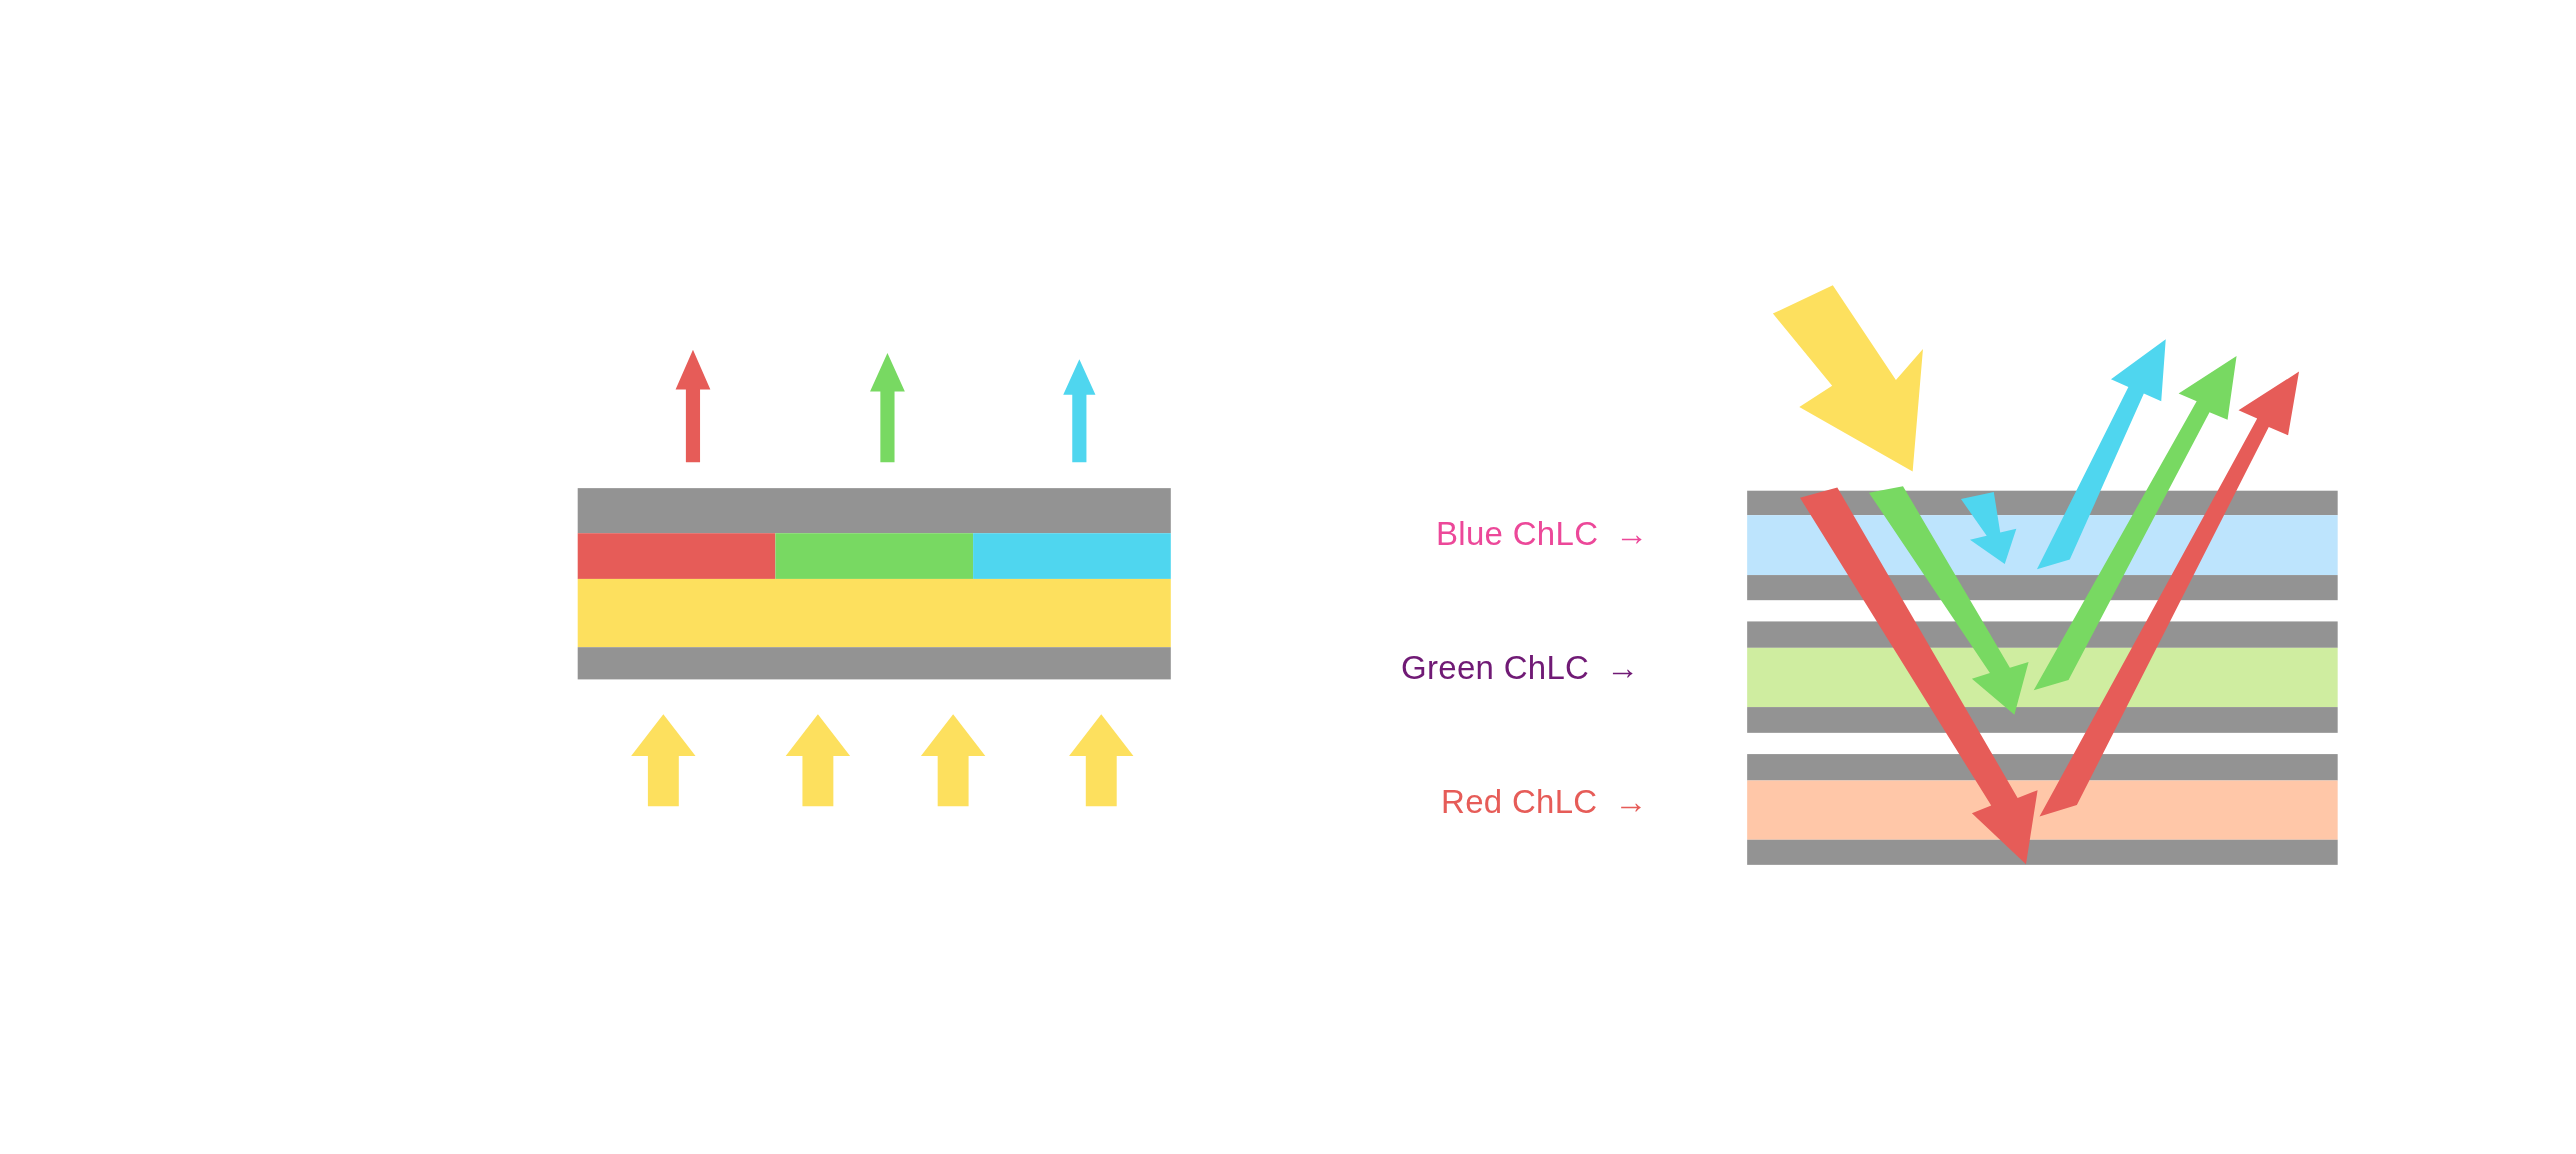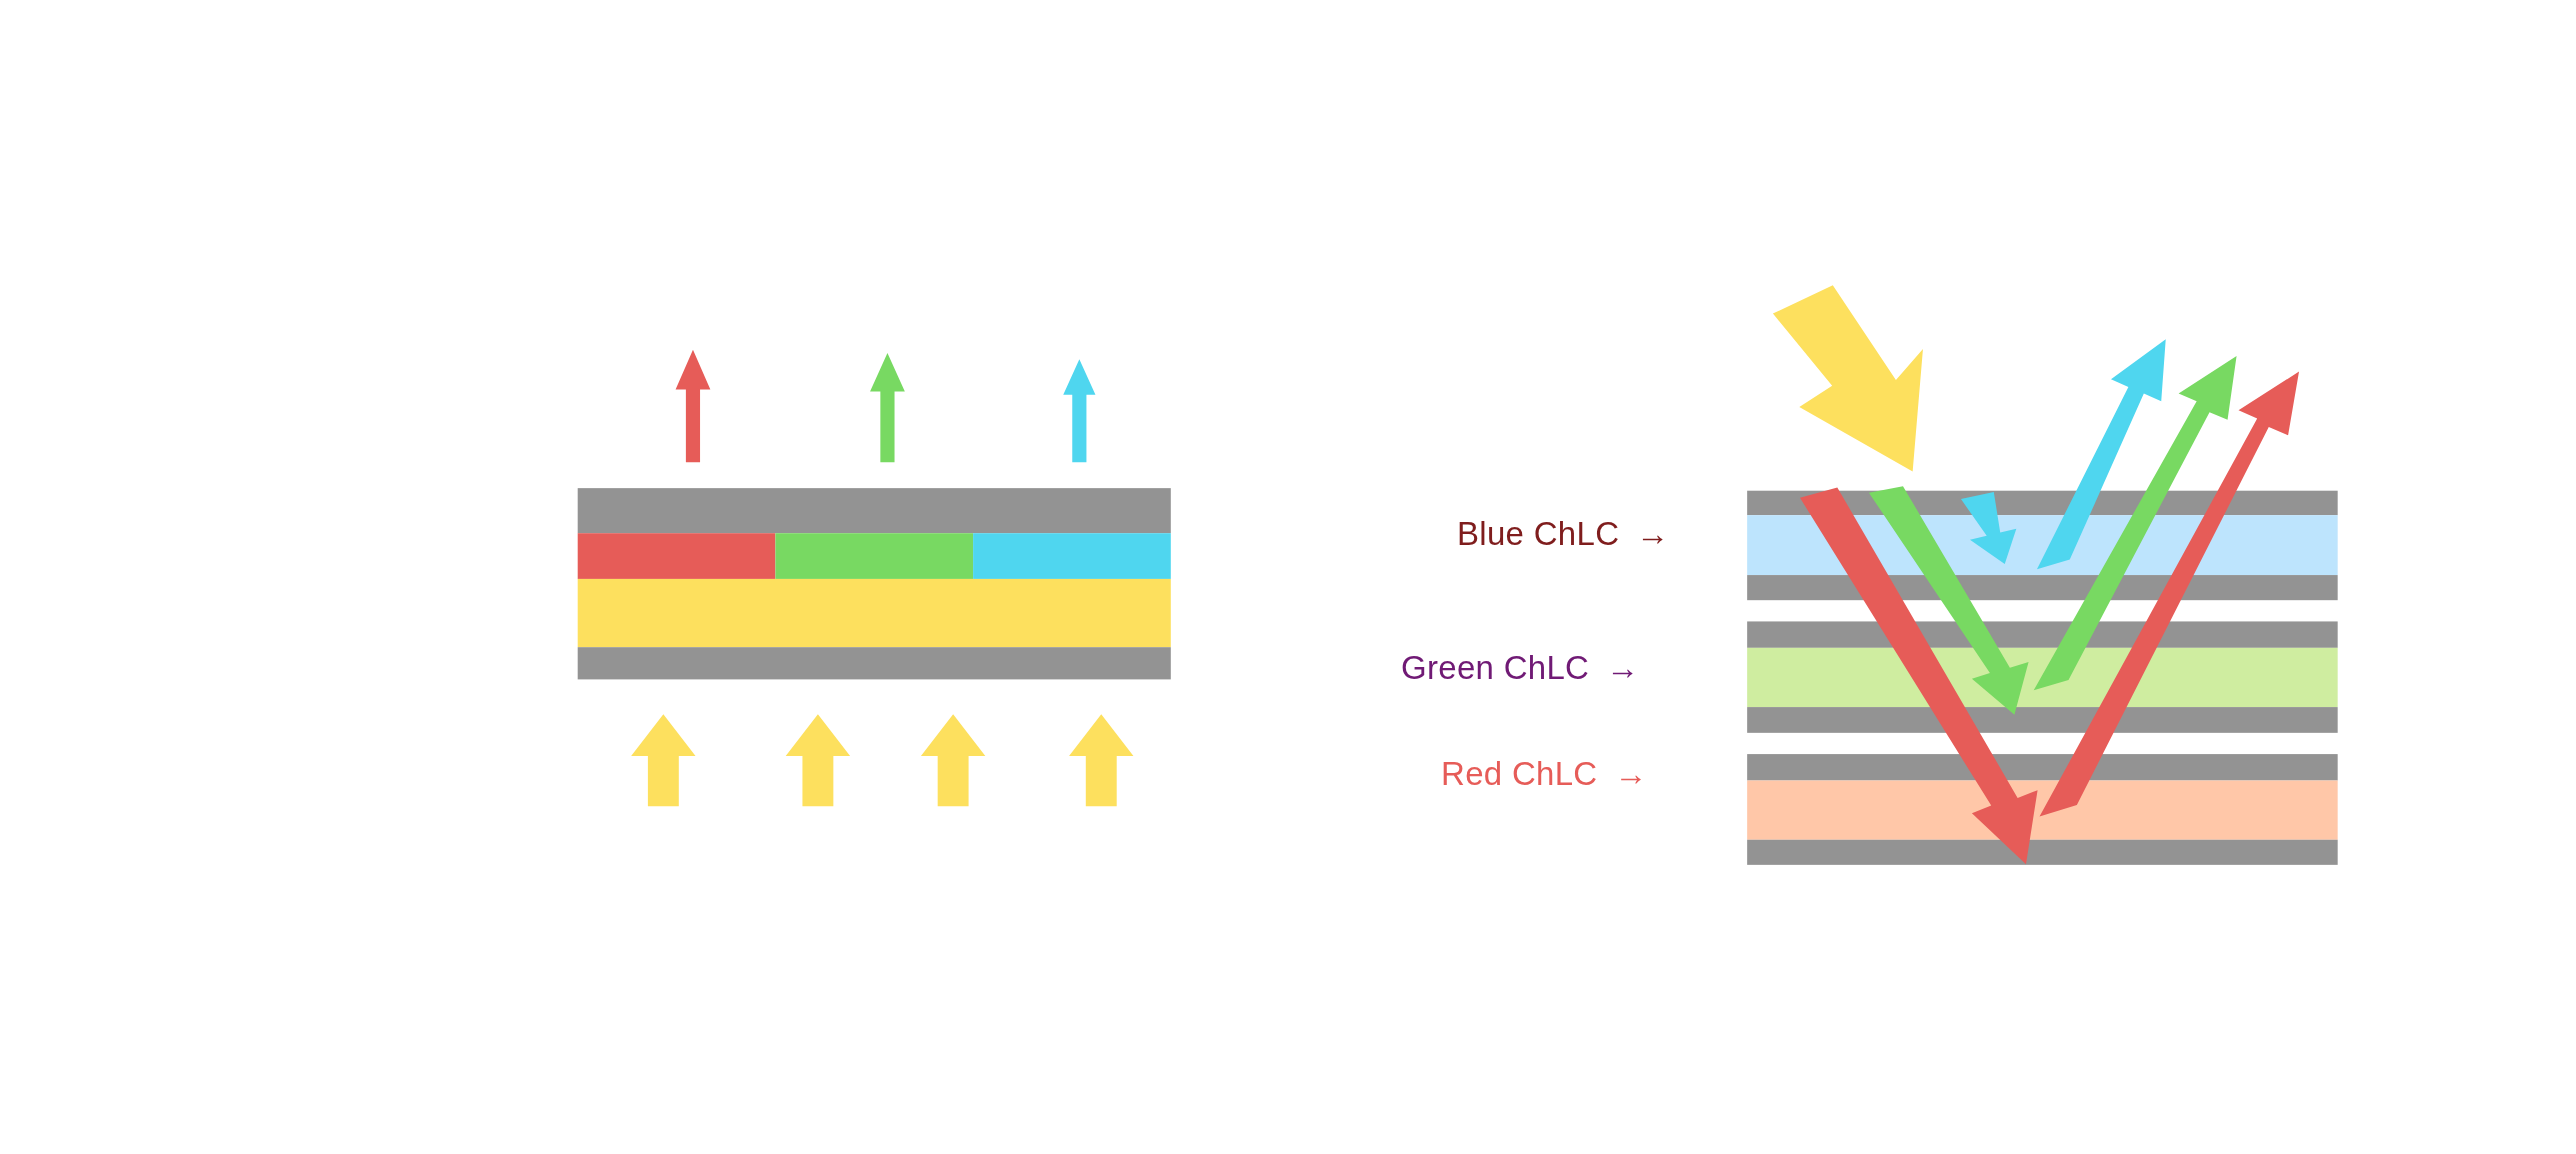--- a/index.html
+++ b/index.html
@@ -77,26 +77,26 @@
     <g>
       <path fill="#4fd6ef" d="M3163 884 L3214 869 L3329 611 L3356 623 L3363 527 L3278 589 L3305 601 Z"></path>
     </g>
 
     <g>
       <path fill="#fde05e" d="M2753 487 L2846 443 L2944 590 L2986 542 L2970 732 L2794 632 L2845 599 Z"></path>
     </g>
 
   </svg>
 
-  <div class="lbl" style="left:1436px; top:515px; font-size:33px; color:#7f1d1d;margin-left:21px;">
+  <div class="lbl" style="left:1436px; top:515px; font-size:33px; color:#ec4899;">
     <span>Blue ChLC</span><span style="padding-left:16.7px;">→</span>
   </div>
 
   <div class="lbl" style="left:1401px; top:649px; font-size:33px; color:#701a75;">
     <span>Green ChLC</span><span style="padding-left:16.7px;">→</span>
   </div>
 
-  <div class="lbl" style="left:1441px; top:755px; font-size:33px; color:#e65c58;">
+  <div class="lbl" style="left:1441px; top:783px; font-size:33px; color:#e65c58;">
     <span>Red ChLC</span><span style="padding-left:16.7px;">→</span>
   </div>
 
 </div>
 
 
 </body></html>

